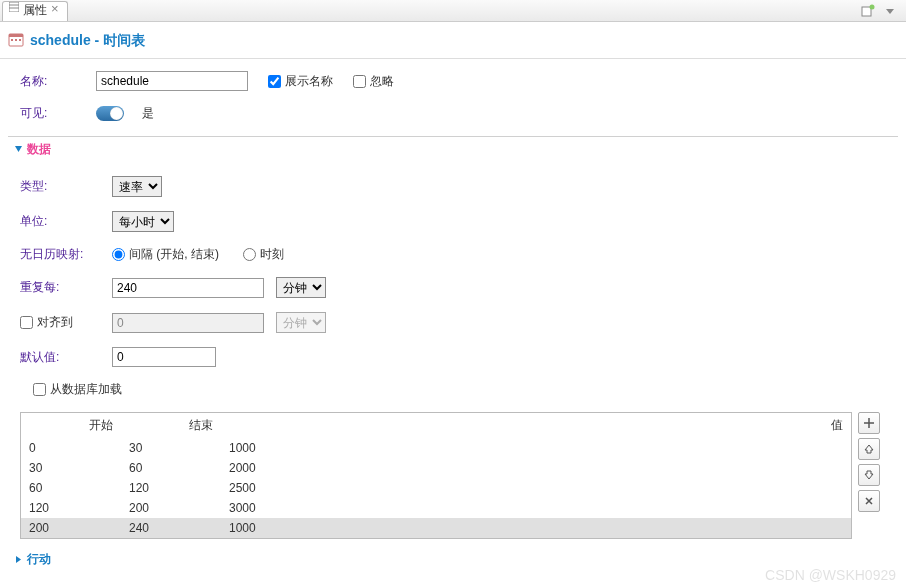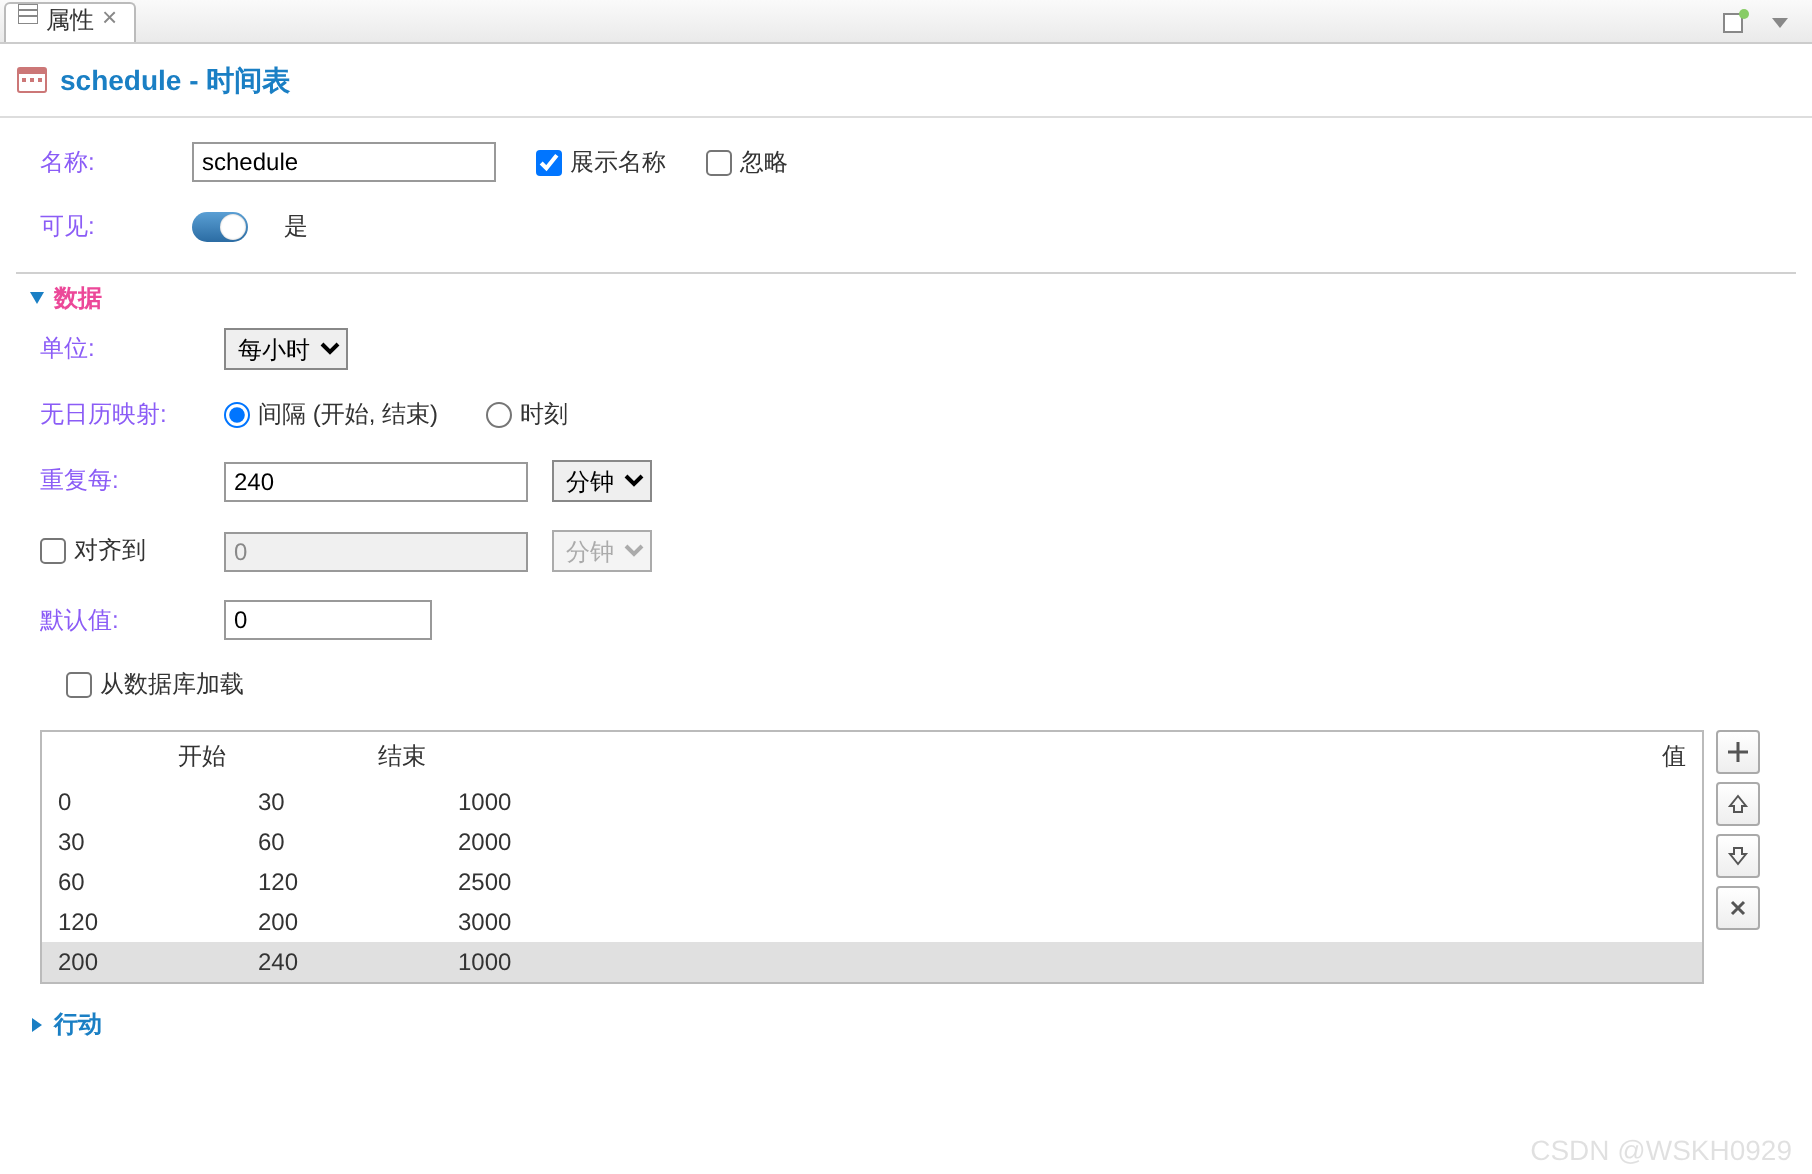--- a/index.html
+++ b/index.html
@@ -12,21 +12,21 @@
     .tab-close { color: #888; cursor: pointer; font-size: 13px; line-height: 1; }
     .tab-right-icons { display: flex; gap: 6px; padding-right: 6px; }
     .icon-btn { width: 16px; height: 16px; display: inline-flex; align-items: center; justify-content: center; }
 
     .page-header { padding: 10px 8px 8px 8px; border-bottom: 1px solid #ddd; background: #fff; display: flex; align-items: flex-start; gap: 6px; }
     .page-header-icon { width: 16px; height: 16px; }
     .page-title { color: #1a7fc4; font-weight: bold; font-size: 14px; }
 
     .content { padding: 12px 8px 8px 20px; }
     .row { display: flex; align-items: center; margin-bottom: 14px; gap: 12px; }
-    .row-label { width: 64px; color: #8b5cf6; }
+    .row-label { width: 64px; color: #4c1d95; }
     .text-input { border: 1px solid #999; height: 20px; padding: 0 4px; font-size: 12px; width: 152px; }
     .text-input:disabled { background: #f0f0f0; color: #888; }
     
     .checkbox-wrap { display: inline-flex; align-items: center; gap: 4px; margin-left: 8px; }
     .checkbox-wrap input { margin: 0; }
     
     .toggle { display: inline-block; width: 28px; height: 15px; border-radius: 8px; background: linear-gradient(to bottom, #5a9fd4, #2b6ca3); position: relative; vertical-align: middle; }
     .toggle::after { content: ""; position: absolute; right: 1px; top: 1px; width: 13px; height: 13px; background: #fff; border-radius: 50%; box-shadow: inset 0 0 1px rgba(0,0,0,0.3); }
     .toggle-label { margin-left: 6px; }
 
@@ -123,20 +123,26 @@
 
   <div class="section-header">
     <span class="section-arrow">
       <svg width="9" height="9" viewBox="0 0 9 9">
           <path d="M1 1 L8 1 L4.5 7 Z" fill="#1a7fc4"></path>
         </svg>
     </span>
     <span>数据</span>
   </div>
 
+  <div class="row" style="margin-top:12px">
+    <span class="row-label" style="width:80px">类型:</span>
+    <select class="select">
+      <option>速率</option>
+    </select>
+  </div>
 
   <div class="row">
     <span class="row-label" style="width:80px">单位:</span>
     <select class="select">
       <option>每小时</option>
     </select>
   </div>
 
   <div class="row">
     <span class="row-label" style="width:80px">无日历映射:</span>

